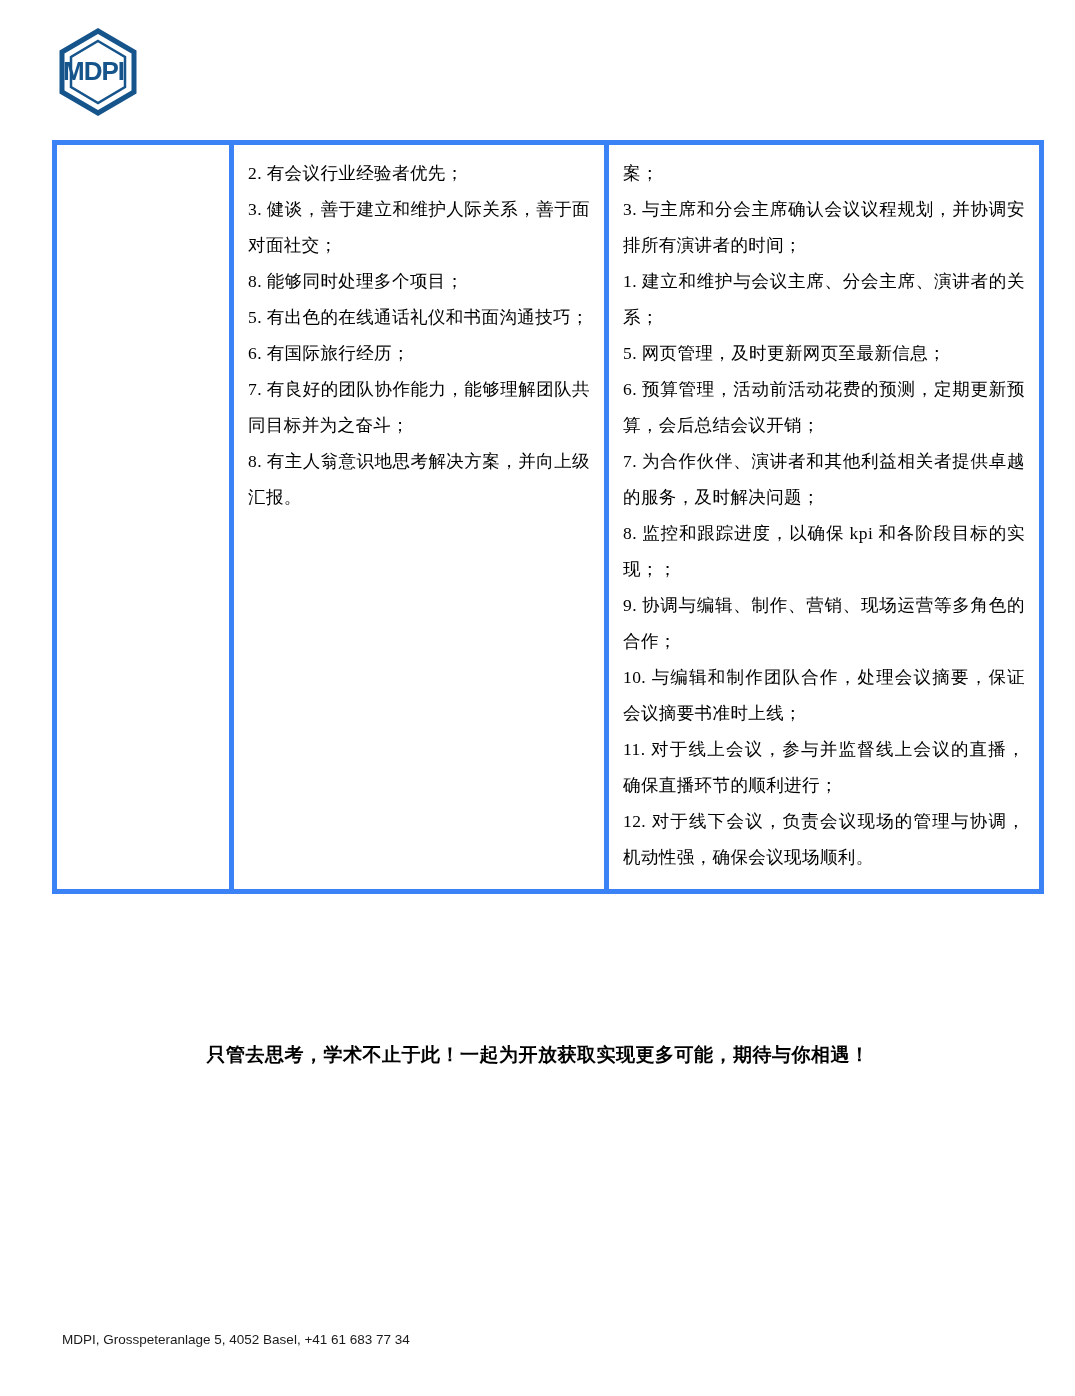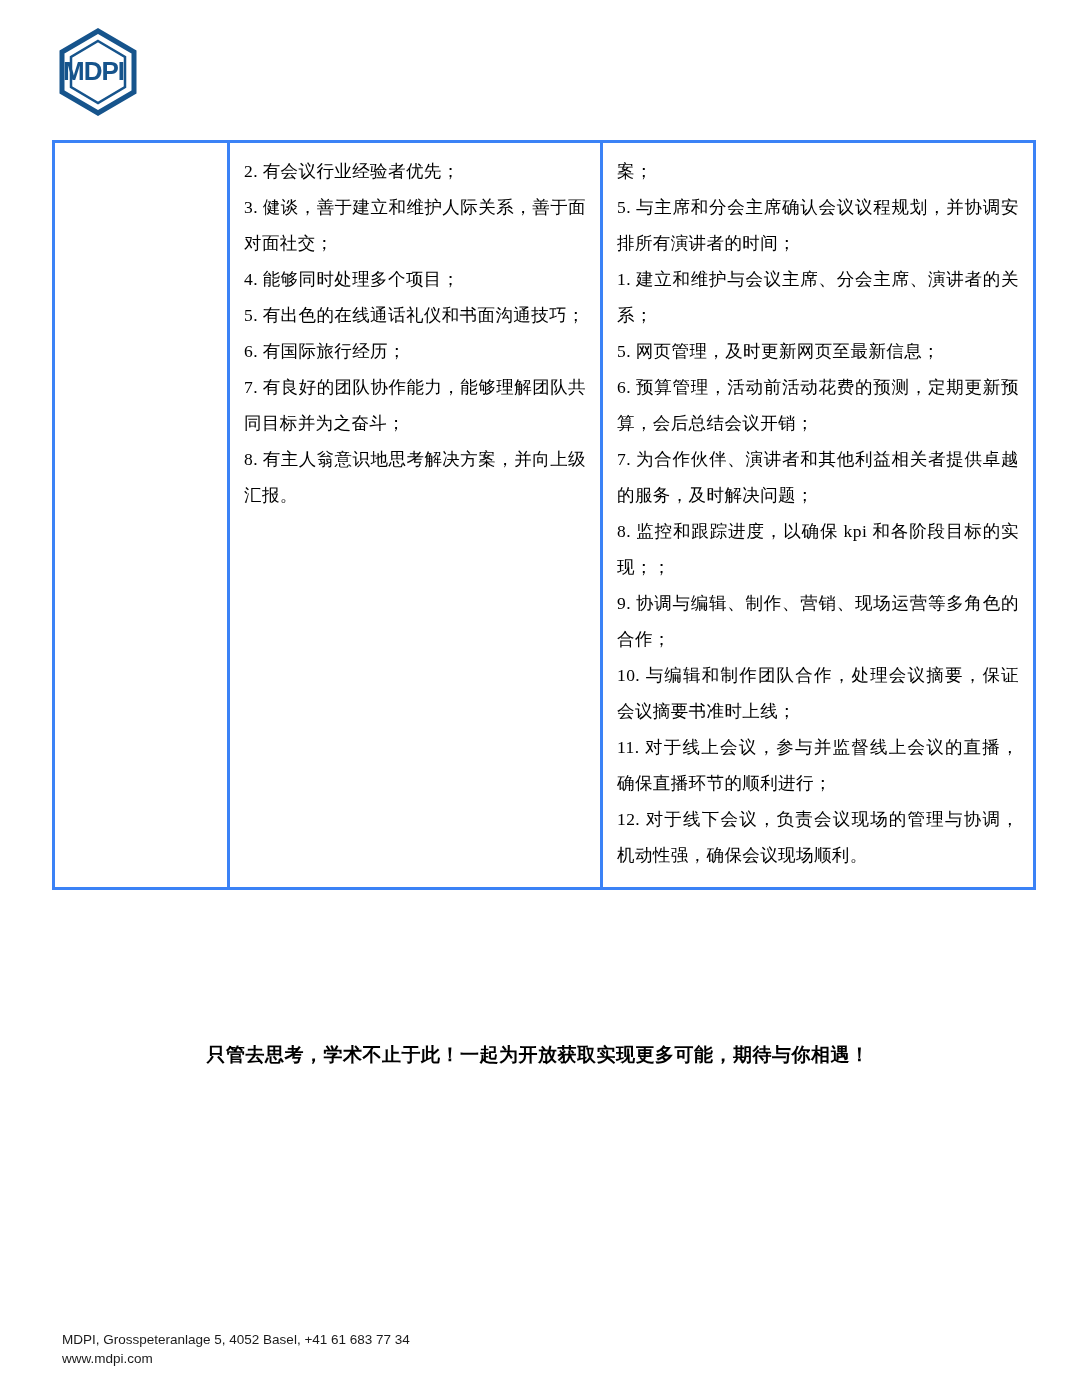--- a/index.html
+++ b/index.html
@@ -45,21 +45,21 @@
   
   .doc-table {
     position: absolute;
     left: 52px;
     top: 140px;
     width: 972px;
     border-collapse: collapse;
     table-layout: fixed;
   }
   .doc-table td {
-    border: 3px solid #3b82f6;
+    border: 5px solid #3b82f6;
     vertical-align: top;
     padding: 0;
   }
   .col-a { width: 172px; }
   .col-b { width: 370px; }
   .col-c { width: 430px; }
 
   .cell-inner {
     padding: 10px 14px 14px 14px;
   }
@@ -112,44 +112,43 @@
       <tr>
     <td class="col-a">
       <div class="cell-inner">
         <p class="para"></p>
       </div>
     </td>
     <td class="col-b">
       <div class="cell-inner">
         <p class="para">2. 有会议行业经验者优先；</p>
         <p class="para">3. 健谈，善于建立和维护人际关系，善于面对面社交；</p>
-        <p class="para">4. 能够同时处理多个项目；</p>
+        <p class="para">8. 能够同时处理多个项目；</p>
         <p class="para">5. 有出色的在线通话礼仪和书面沟通技巧；</p>
         <p class="para">6. 有国际旅行经历；</p>
         <p class="para">7. 有良好的团队协作能力，能够理解团队共同目标并为之奋斗；</p>
         <p class="para">8. 有主人翁意识地思考解决方案，并向上级汇报。</p>
       </div>
     </td>
     <td class="col-c">
       <div class="cell-inner">
         <p class="para">案；</p>
-        <p class="para">5. 与主席和分会主席确认会议议程规划，并协调安排所有演讲者的时间；</p>
+        <p class="para">3. 与主席和分会主席确认会议议程规划，并协调安排所有演讲者的时间；</p>
         <p class="para">1. 建立和维护与会议主席、分会主席、演讲者的关系；</p>
         <p class="para">5. 网页管理，及时更新网页至最新信息；</p>
         <p class="para">6. 预算管理，活动前活动花费的预测，定期更新预算，会后总结会议开销；</p>
         <p class="para">7. 为合作伙伴、演讲者和其他利益相关者提供卓越的服务，及时解决问题；</p>
         <p class="para">8. 监控和跟踪进度，以确保 kpi 和各阶段目标的实现；；</p>
         <p class="para">9. 协调与编辑、制作、营销、现场运营等多角色的合作；</p>
         <p class="para">10. 与编辑和制作团队合作，处理会议摘要，保证会议摘要书准时上线；</p>
         <p class="para">11. 对于线上会议，参与并监督线上会议的直播，确保直播环节的顺利进行；</p>
         <p class="para">12. 对于线下会议，负责会议现场的管理与协调，机动性强，确保会议现场顺利。</p>
       </div>
     </td>
   </tr>
 </tbody>
   </table>
 
 <div class="tagline">只管去思考，学术不止于此！一起为开放获取实现更多可能，期待与你相遇！</div>
 
 <div class="footer">
   <div>MDPI, Grosspeteranlage 5, 4052 Basel, +41 61 683 77 34</div>
-  <div>www.mdpi.com</div>
 </div>
 
 </body></html>

